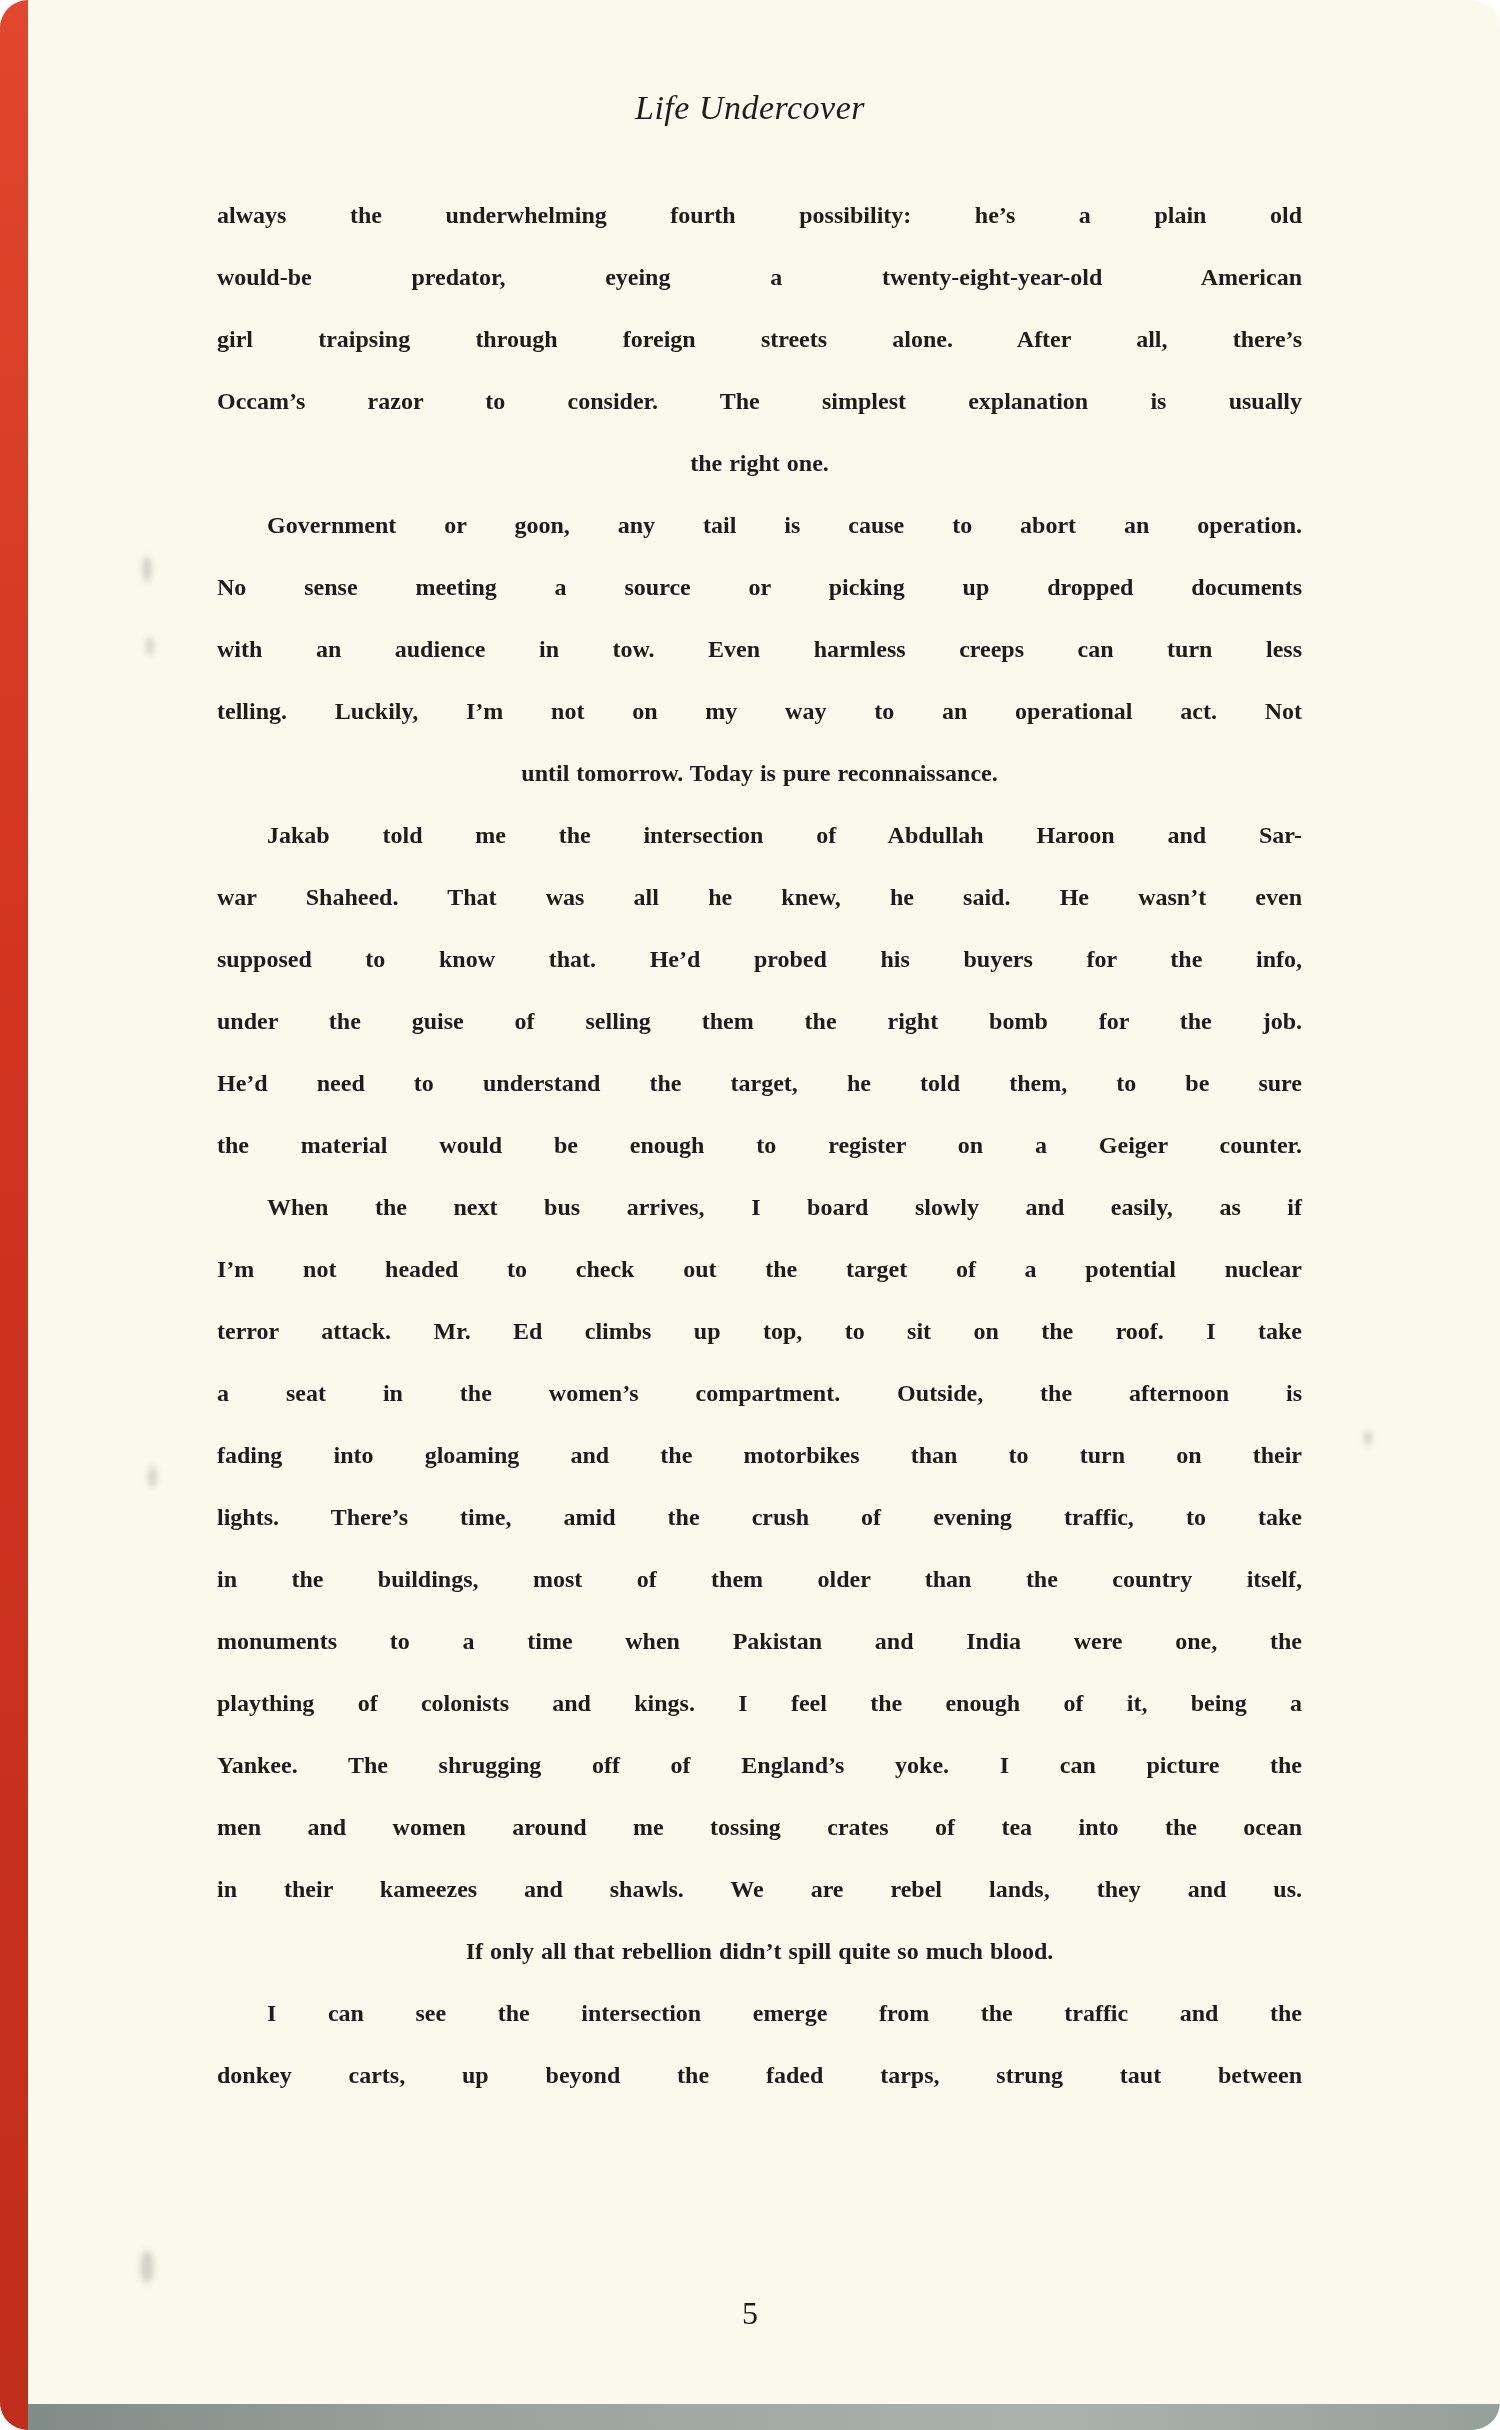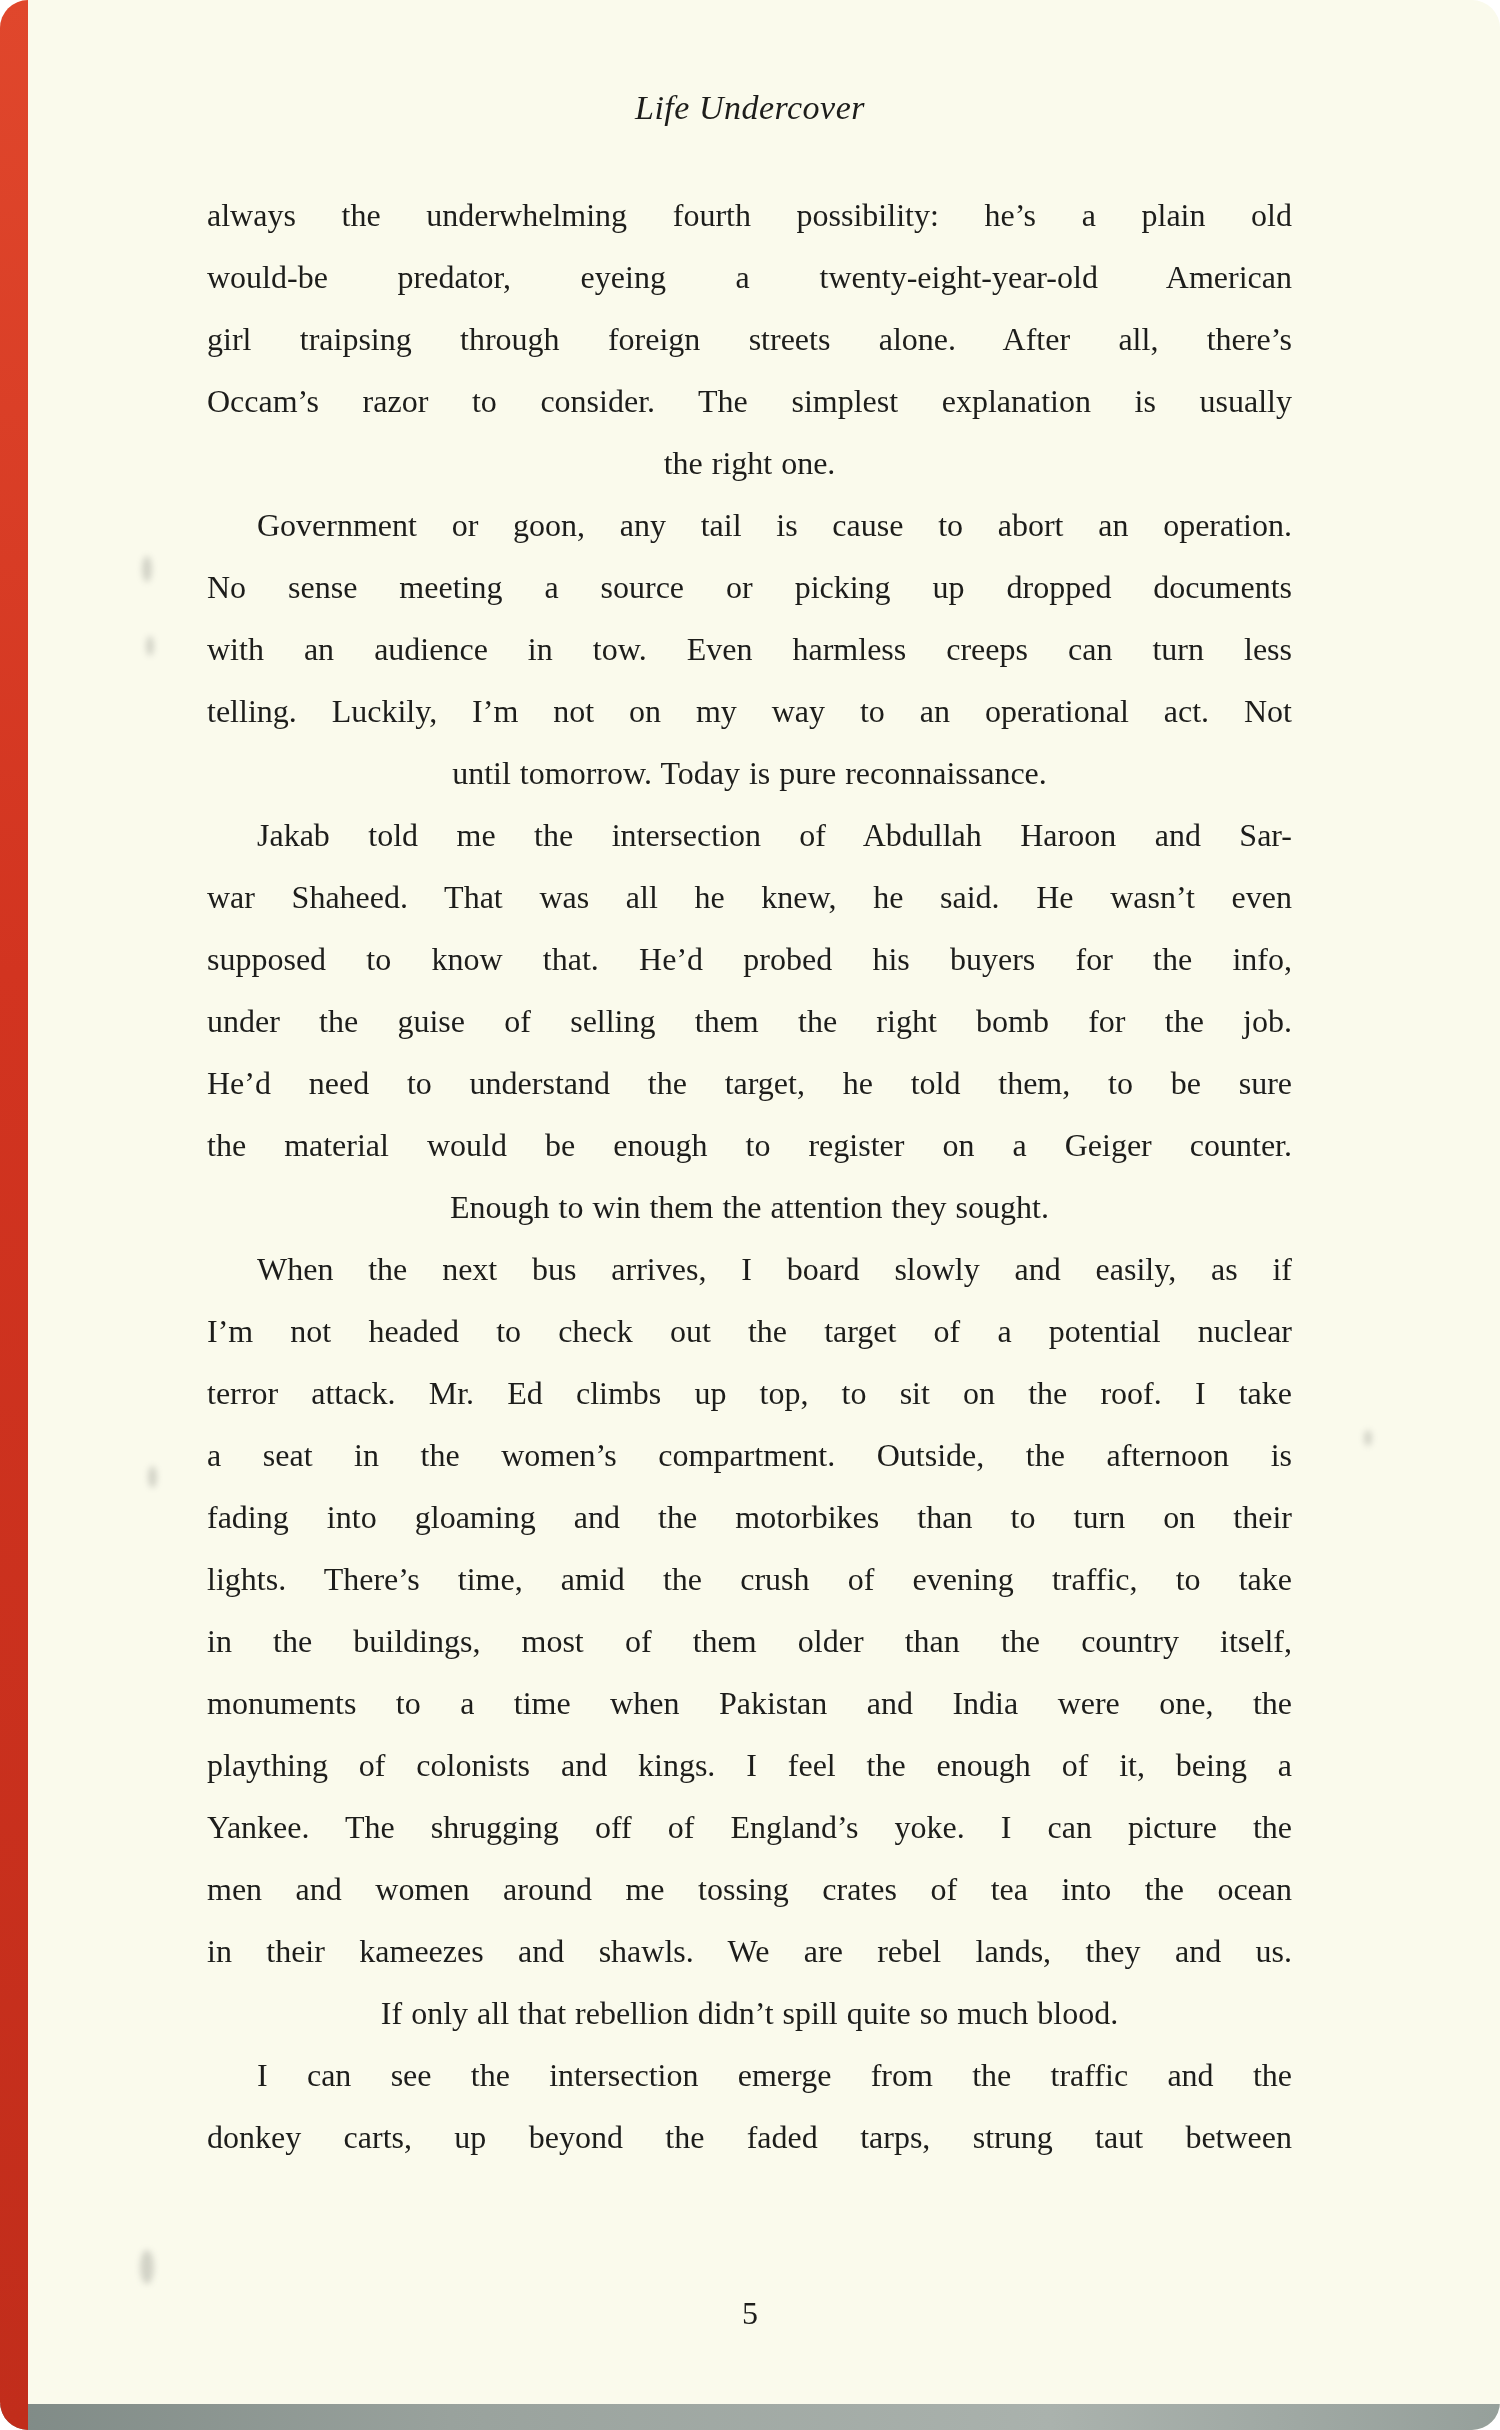--- a/index.html
+++ b/index.html
@@ -41,26 +41,27 @@
     left: 0;
     width: 100%;
     text-align: center;
     font-style: italic;
     font-size: 34px;
     line-height: 44px;
     letter-spacing: 0.5px;
   }
   .text-block {
     position: absolute;
-    left: 207px;
+    left: 217px;
     top: 184px;
     width: 1085px;
-    font-size: 32px;
+    font-size: 24px;
     line-height: 62px;
     word-spacing: 1px;
+    font-weight: bold;
   }
   .line { text-align: center; }
   .line.just {
     text-align: justify;
     text-align-last: justify;
   }
   .line.indent { padding-left: 50px; }
   .page-number {
     position: absolute;
     top: 2290px;
@@ -116,21 +117,20 @@
         <div class="line just">telling. Luckily, I’m not on my way to an operational act. Not</div>
         <div class="line">until tomorrow. Today is pure reconnaissance.</div>
       </div>
       <div>
         <div class="line indent just">Jakab told me the intersection of Abdullah Haroon and Sar-</div>
         <div class="line just">war Shaheed. That was all he knew, he said. He wasn’t even</div>
         <div class="line just">supposed to know that. He’d probed his buyers for the info,</div>
         <div class="line just">under the guise of selling them the right bomb for the job.</div>
         <div class="line just">He’d need to understand the target, he told them, to be sure</div>
         <div class="line just">the material would be enough to register on a Geiger counter.</div>
-        <div class="line">Enough to win them the attention they sought.</div>
       </div>
       <div>
         <div class="line indent just">When the next bus arrives, I board slowly and easily, as if</div>
         <div class="line just">I’m not headed to check out the target of a potential nuclear</div>
         <div class="line just">terror attack. Mr. Ed climbs up top, to sit on the roof. I take</div>
         <div class="line just">a seat in the women’s compartment. Outside, the afternoon is</div>
         <div class="line just">fading into gloaming and the motorbikes than to turn on their</div>
         <div class="line just">lights. There’s time, amid the crush of evening traffic, to take</div>
         <div class="line just">in the buildings, most of them older than the country itself,</div>
         <div class="line just">monuments to a time when Pakistan and India were one, the</div>

